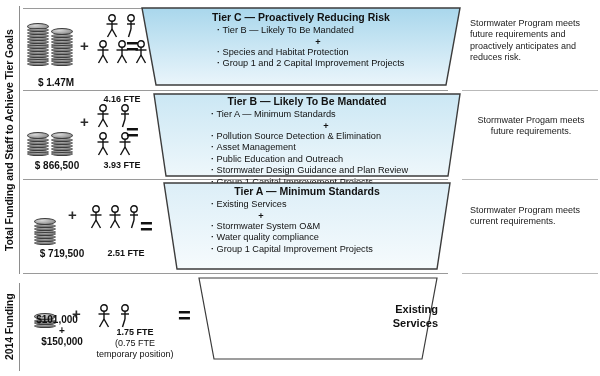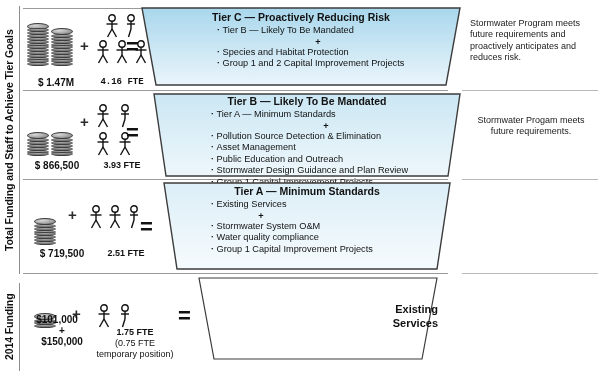--- a/index.html
+++ b/index.html
@@ -266,21 +266,21 @@
             <circle cx="7" cy="4" r="3.2" fill="none" stroke="#111" stroke-width="1.4"></circle>
             <line x1="7" y1="7.2" x2="7" y2="15" stroke="#111" stroke-width="1.4"></line>
             <line x1="1.5" y1="10" x2="12.5" y2="10" stroke="#111" stroke-width="1.4"></line>
             <line x1="7" y1="15" x2="2.5" y2="23" stroke="#111" stroke-width="1.4"></line>
             <line x1="7" y1="15" x2="11.5" y2="23" stroke="#111" stroke-width="1.4"></line>
           </svg>
       </div>
     </div>
   </div>
   <div class="cap-under cap-money" style="left:25px; top:77px; width:62px;">$ 1.47M</div>
-  <div class="cap-under" style="left:89px; top:77px; width:66px;font-family:Liberation Mono, monospace;">4.16 FTE</div>
+  <div class="cap-under" style="left:89px; top:94px; width:66px;">4.16 FTE</div>
   <div class="eq-sign" style="left:126px; top:36px;">=</div>
 
   <div class="trap" style="left:141px; top:7px; width:320px; height:79px;">
     <svg viewBox="0 0 320 79" preserveAspectRatio="none">
       <defs>
         <linearGradient id="gc" x1="0" y1="0" x2="0" y2="1">
           <stop offset="0%" stop-color="#a9d7ec"></stop>
           <stop offset="100%" stop-color="#eaf5fb"></stop>
         </linearGradient>
       </defs>
@@ -443,20 +443,21 @@
       <ul class="trap-list" style="padding-left:48px;">
         <li class="bul">Existing Services</li>
         <li class="plusrow" style="padding-right:140px;">+</li>
         <li class="bul">Stormwater System O&amp;M</li>
         <li class="bul">Water quality compliance</li>
         <li class="bul">Group 1 Capital Improvement Projects</li>
       </ul>
     </div>
   </div>
 
+  <div class="outcome" style="left:470px; top:205px; width:122px;">Stormwater Program meets current requirements.</div>
 
   <div class="res" style="left:34px; top:296px; width:150px; height:40px;">
     <div class="coins" style="margin-top:10px;">
       <div class="stack">
         <div class="coin"></div>
           <div class="coin"></div>
           <div class="coin"></div>
           <div class="coin top"></div>
       </div>
     </div>

